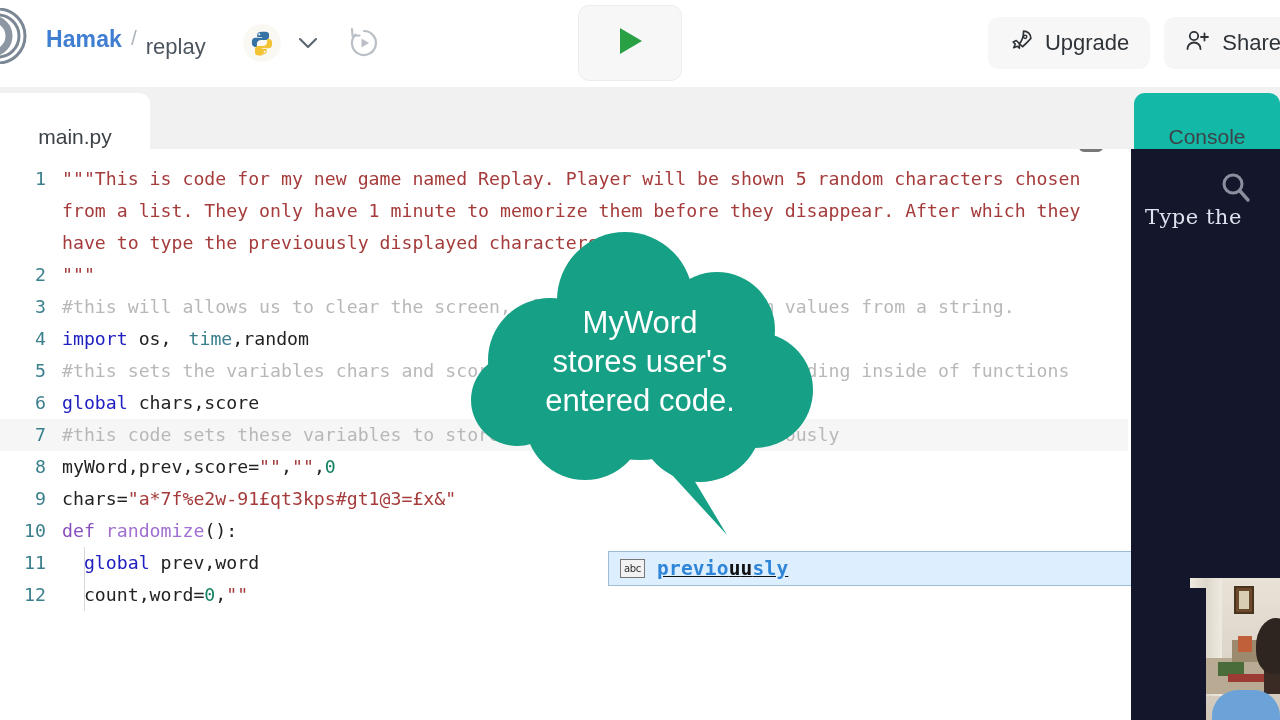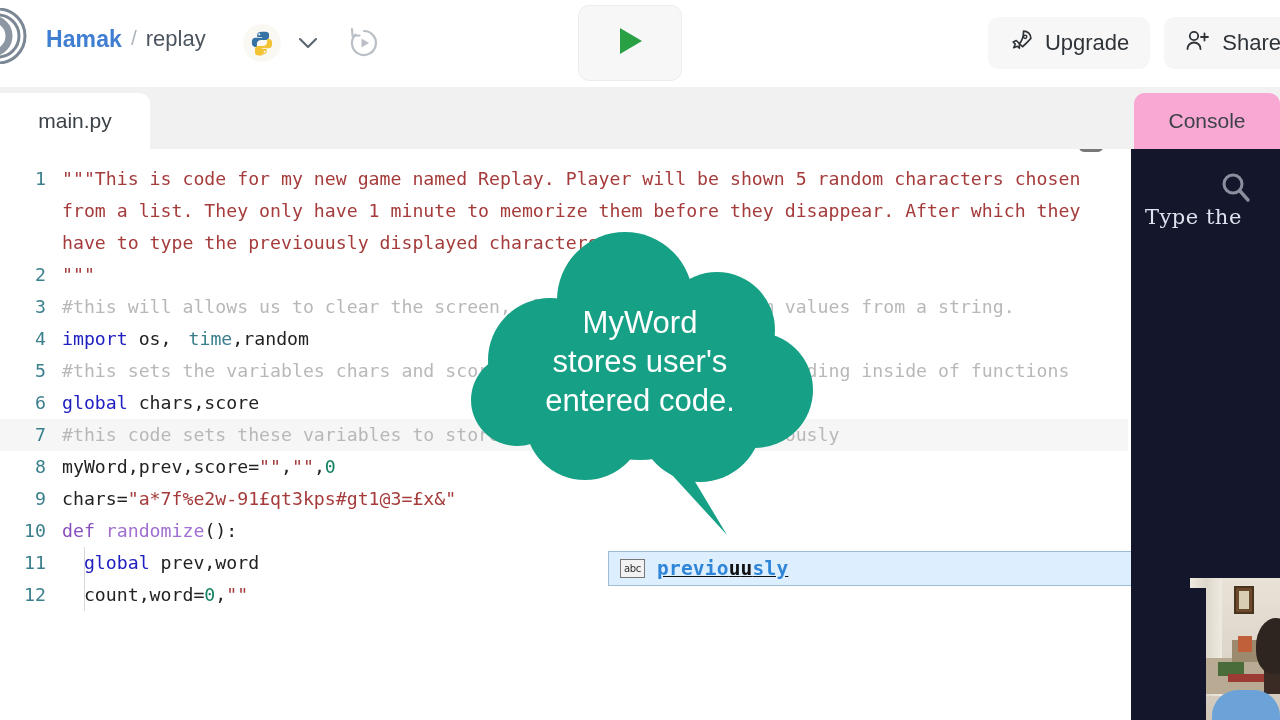--- a/index.html
+++ b/index.html
@@ -18,21 +18,21 @@
   }
   .logo-wrap {
     position: absolute; left: -22px; top: 8px; width: 56px; height: 56px;
   }
   .breadcrumb {
     position: absolute; left: 46px; top: 26px;
     display: flex; align-items: flex-start; gap: 9px;
   }
   .bc-owner { font-size: 23px; color: #3f7ed0; font-weight: 700; letter-spacing: .1px; }
   .bc-sep   { font-size: 21px; color: #aeb4bb; font-weight: 400; }
-  .bc-name  { font-size: 22px; color: #4c5560; font-weight: 400; }
+  .bc-name  { font-size: 22px; color: #4c5560; font-weight: 400; margin-top: 8px; }
 
   .lang-badge {
     position: absolute; left: 243px; top: 24px;
     width: 38px; height: 38px; border-radius: 50%;
     background: #faf8f3; display: flex; align-items: center; justify-content: center;
   }
   .chevron-btn {
     position: absolute; left: 294px; top: 30px; width: 28px; height: 26px;
     display: flex; align-items: center; justify-content: center;
   }
@@ -59,21 +59,21 @@
   .pill-btn.share { margin-right: -22px; }
 
   
   .tabstrip {
     position: absolute; left: 0; top: 87px; width: 1280px; height: 62px;
     background: #f1f1f1;
   }
   .file-tab {
     position: absolute; left: 0; top: 6px; width: 150px; height: 56px;
     background: #ffffff; border-radius: 0 11px 0 0;
-    display: flex; align-items: center; justify-content: center;
+    display: flex; align-items: flex-end; justify-content: center;
   }
   .file-tab-label { font-size: 21px; color: #3c4248; }
 
   
   .editor {
     position: absolute; left: 0; top: 149px; width: 1128px; height: 571px;
     background: #ffffff; overflow: hidden;
   }
   .fmt-icon-btn {
     position: absolute; right: 20px; top: -23px; width: 34px; height: 30px;
@@ -126,22 +126,22 @@
   }
   .ac-hl { color: #2f86d8; }
 
   
   .console-tabstrip {
     position: absolute; left: 1128px; top: 87px; width: 152px; height: 62px;
     background: #f1f1f1;
   }
   .console-tab {
     position: absolute; left: 6px; top: 6px; width: 146px; height: 56px;
-    background: #f9a8d4; border-radius: 11px 11px 0 0;
-    display: flex; align-items: center; justify-content: center;
+    background: #14b8a6; border-radius: 11px 11px 0 0;
+    display: flex; align-items: flex-end; justify-content: center;
   }
   .console-tab-label { font-size: 21px; color: #3c4248; }
   .console-body {
     position: absolute; left: 1131px; top: 149px; width: 149px; height: 571px;
     background: #14162b; overflow: hidden; padding-left: 24px;
   }
   .console-line {
     position: absolute; left: 14px; top: 56px;
     font-family: "DejaVu Serif", serif; font-size: 21px; color: #dfe2ef;
     letter-spacing: .5px; white-space: nowrap;

